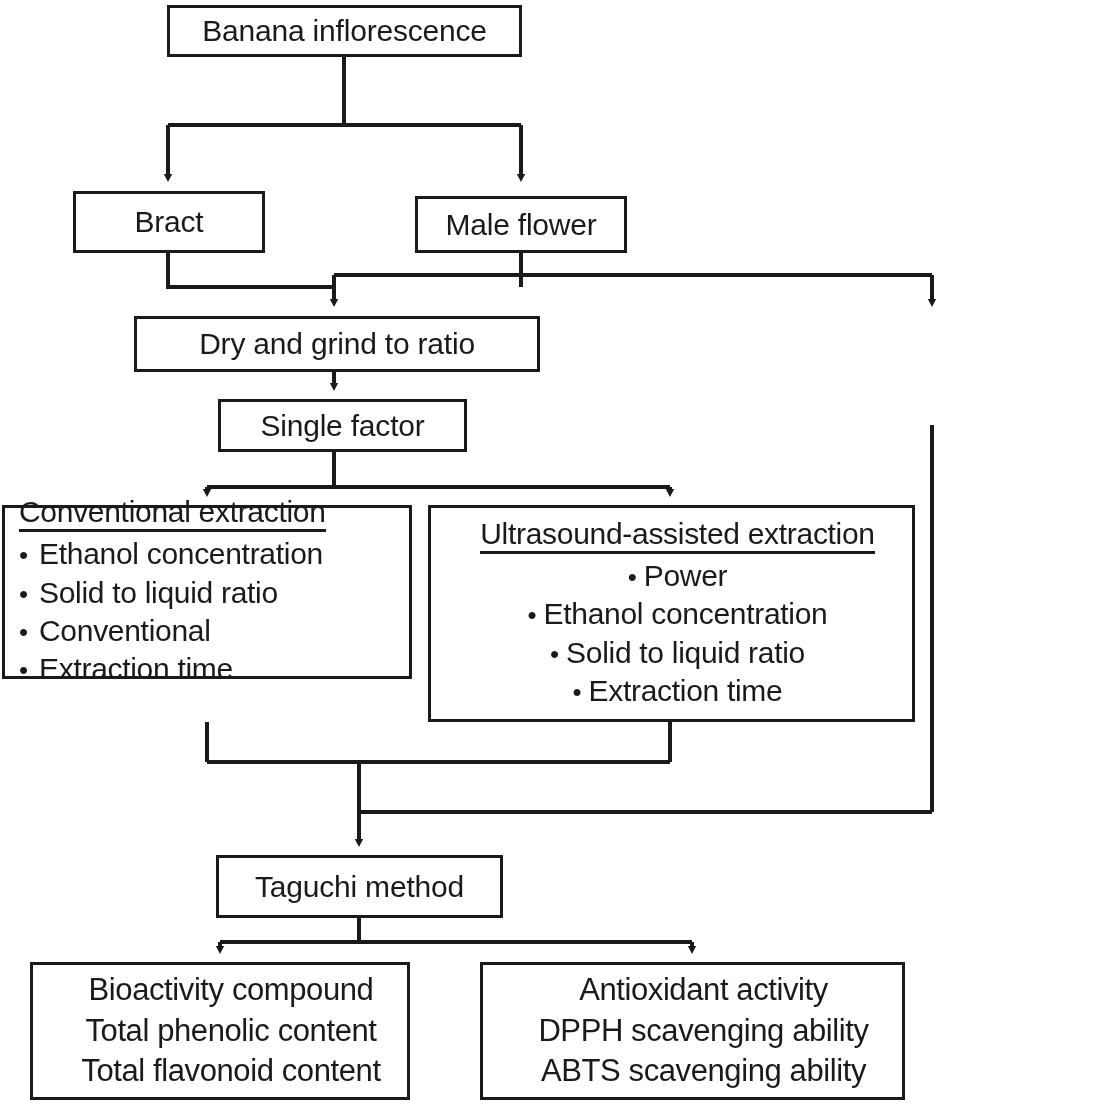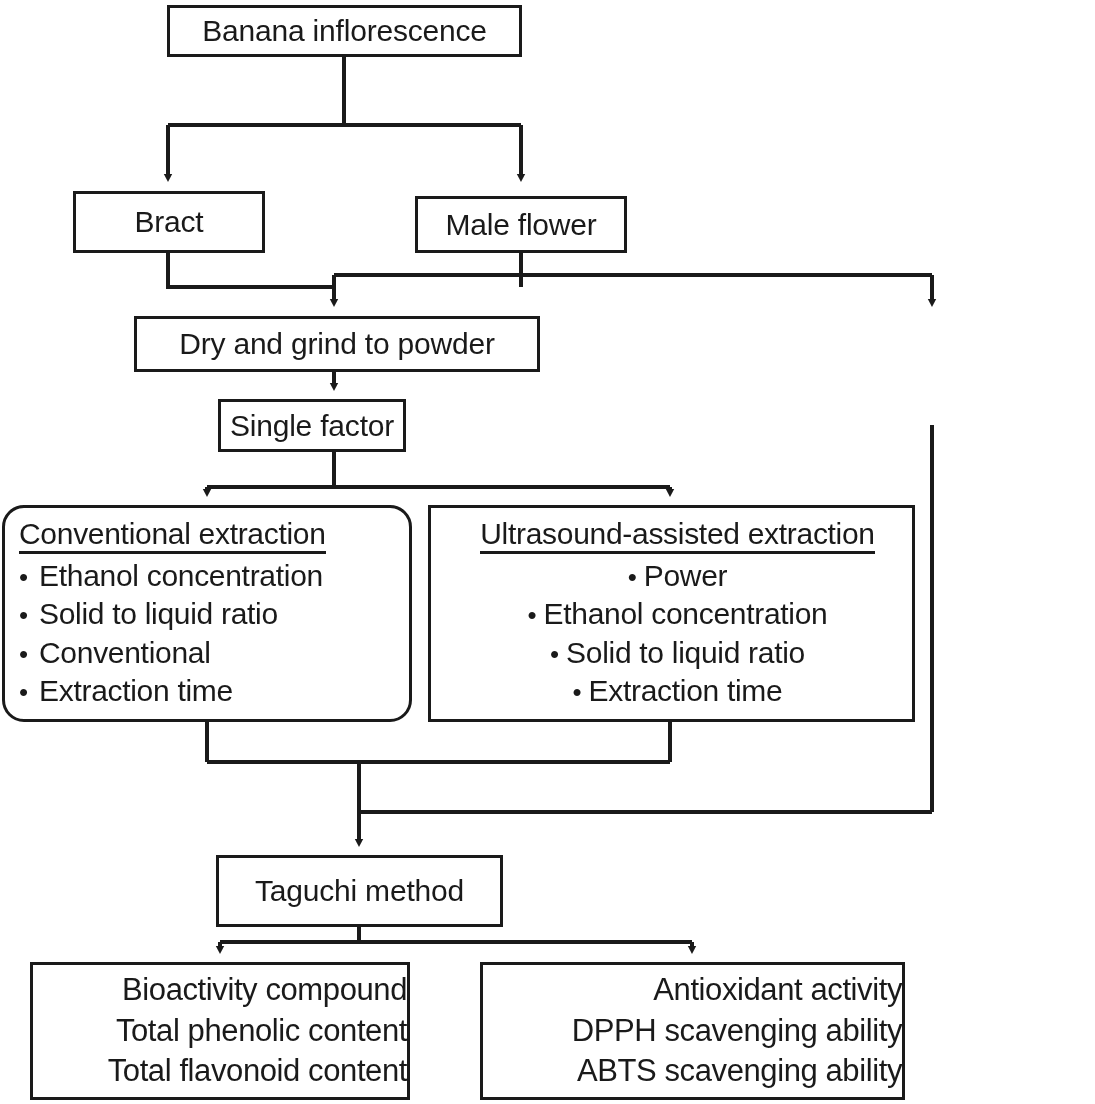--- a/index.html
+++ b/index.html
@@ -70,21 +70,21 @@
     font-size: 26px;
   }
   .bullet-row.tight .bullet-dot { width: 16px; }
   .plain-row {
     font-size: 31px;
     line-height: 1.32;
     letter-spacing: -0.4px;
   }
   .outcome-node {
     padding: 10px 0 10px 22px;
-    align-items: flex-end;
+    align-items: center;
   }
 </style>
 </head>
 <body>
 
 <div id="canvas">
 
   <svg id="wires" viewBox="0 0 1095 1104" xmlns="http://www.w3.org/2000/svg">
     <defs>
       <marker id="arrow" markerWidth="10" markerHeight="10" refX="4.6" refY="4.6" orient="auto" markerUnits="userSpaceOnUse">
@@ -137,29 +137,29 @@
 
   <div class="node centered" style="left:73px; top:191px; width:192px; height:62px;">
     <span class="node-label">Bract</span>
   </div>
 
   <div class="node centered" style="left:415px; top:196px; width:212px; height:57px;">
     <span class="node-label">Male flower</span>
   </div>
 
   <div class="node centered" style="left:134px; top:316px; width:406px; height:56px;">
-    <span class="node-label">Dry and grind to powder</span>
-  </div>
-
-
-  <div class="node centered" style="left:218px; top:399px; width:188px; height:53px;">
+    <span class="node-label">Dry and grind to ratio</span>
+  </div>
+
+
+  <div class="node centered" style="left:218px; top:399px; width:249px; height:53px;">
     <span class="node-label">Single factor</span>
   </div>
 
-  <div class="node list-node" style="left:2px; top:505px; width:410px; height:217px;border-radius:22px;">
+  <div class="node list-node" style="left:2px; top:505px; width:410px; height:174px;">
     <span class="list-title">Conventional extraction</span>
     <div class="bullet-row">
       <span class="bullet-dot">•</span>
       <span>Ethanol concentration</span>
     </div>
     <div class="bullet-row">
       <span class="bullet-dot">•</span>
       <span>Solid to liquid ratio</span>
     </div>
     <div class="bullet-row">
@@ -185,21 +185,21 @@
     <div class="bullet-row tight">
       <span class="bullet-dot">•</span>
       <span>Solid to liquid ratio</span>
     </div>
     <div class="bullet-row tight">
       <span class="bullet-dot">•</span>
       <span>Extraction time</span>
     </div>
   </div>
 
-  <div class="node centered" style="left:216px; top:855px; width:287px; height:72px;">
+  <div class="node centered" style="left:216px; top:855px; width:287px; height:63px;">
     <span class="node-label">Taguchi method</span>
   </div>
 
   <div class="node outcome-node" style="left:30px; top:962px; width:380px; height:138px;">
     <div class="plain-row">Bioactivity compound</div>
     <div class="plain-row">Total phenolic content</div>
     <div class="plain-row">Total flavonoid content</div>
   </div>
 
   <div class="node outcome-node" style="left:480px; top:962px; width:425px; height:138px;">

